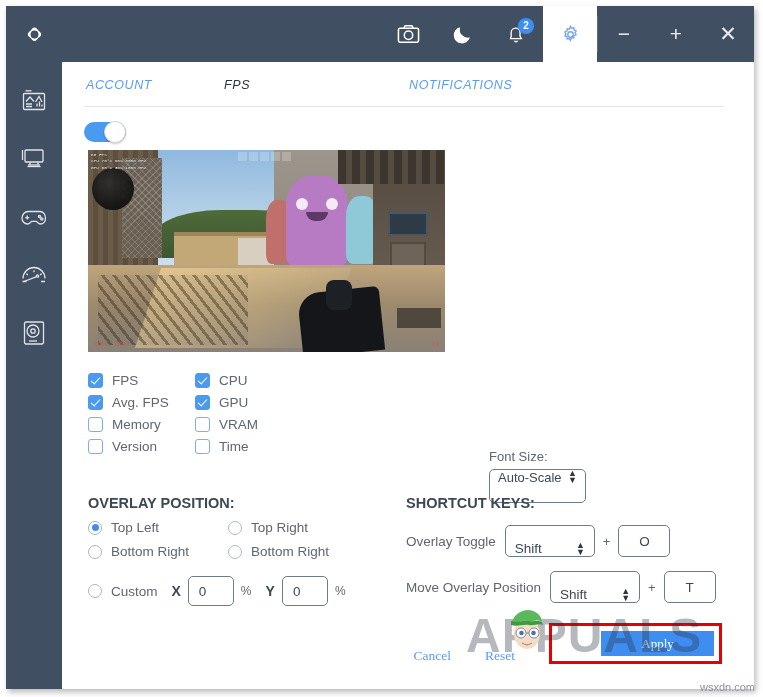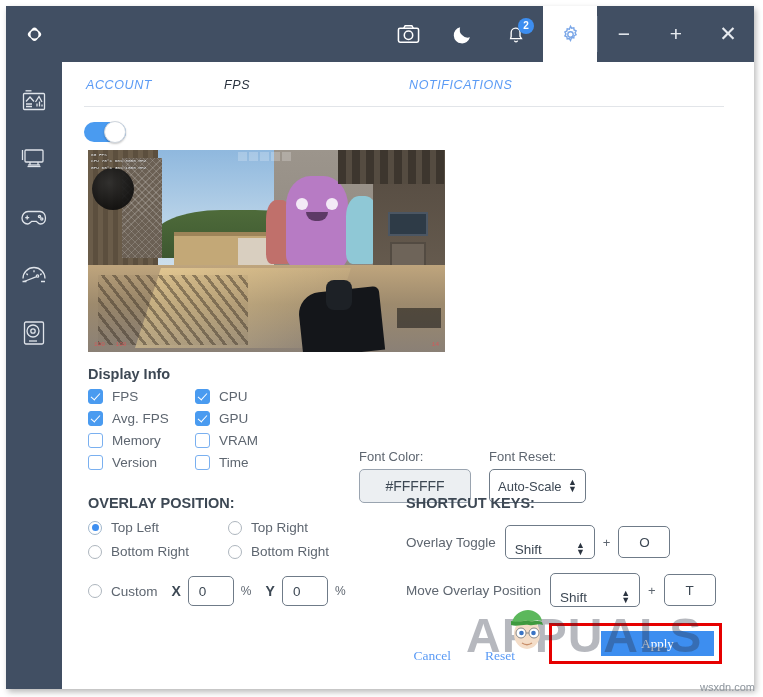--- a/index.html
+++ b/index.html
@@ -354,21 +354,21 @@
     background: #eceff2;
     display: flex; align-items: center; justify-content: center;
     font-size: 14px;
     color: #3d4854;
   }
   .select-box {
     width: 97px; height: 34px;
     border: 1px solid #6f7b88;
     border-radius: 5px;
     background: #ffffff;
-    display: flex; align-items: center;
+    display: flex; 
     padding: 0 8px;
     font-size: 13px;
     color: #3d4854;
     justify-content: space-between;
   }
   .spin {
     display: inline-block;
     font-size: 9px;
     line-height: 7px;
     color: #2b3440;
@@ -428,22 +428,22 @@
   .sc-row {
     display: flex; align-items: center;
     margin-top: 14px;
   }
   .sc-label { font-size: 13.5px; color: #5e6670; margin-right: 9px; }
   .sc-select {
     width: 90px; height: 32px;
     border: 1px solid #6f7b88;
     border-radius: 5px;
     background: #ffffff;
-    display: flex; align-items: flex-start; justify-content: space-between;
-    padding: 16px 9px;
+    display: flex; align-items: flex-end; justify-content: space-between;
+    padding: 0 9px;
     font-size: 13.5px;
     color: #3d4854;
   }
   .plus { font-size: 13px; color: #5e6670; margin: 0 8px; }
   .key-input {
     width: 52px; height: 32px;
     border: 1px solid #6f7b88;
     border-radius: 5px;
     background: #ffffff;
     display: flex; align-items: center; justify-content: center;
@@ -644,21 +644,20 @@
             <i></i>
             <i></i>
             <i></i>
         </div>
         <div class="pv-hud-bl">100   100</div>
         <div class="pv-hud-br">14</div>
         <div class="pv-weapon-box"></div>
       </div>
 
       <div id="display-info-block">
-        <div class="section-title">Display Info</div>
         <div class="cb-grid">
           <div class="cb-row">
             <span class="cb on"></span>
             <span class="cb-label">FPS</span>
           </div>
           <div class="cb-row">
             <span class="cb on"></span>
             <span class="cb-label">CPU</span>
           </div>
           <div class="cb-row">
@@ -681,27 +680,23 @@
             <span class="cb"></span>
             <span class="cb-label">Version</span>
           </div>
           <div class="cb-row">
             <span class="cb"></span>
             <span class="cb-label">Time</span>
           </div>
         </div>
       </div>
 
-      <div id="font-color-block">
-        <div class="field-label">Font Color:</div>
-        <div class="txt-input">#FFFFFF</div>
-      </div>
 
       <div id="font-size-block">
-        <div class="field-label">Font Reset:</div>
+        <div class="field-label">Font Size:</div>
         <div class="select-box">
           <span>Auto-Scale</span>
           <span class="spin">▲<br>▼</span>
         </div>
       </div>
 
       <div id="overlay-pos-block">
         <div class="section-title">OVERLAY POSITION:</div>
         <div class="radio-grid">
           <div class="rd-row">

